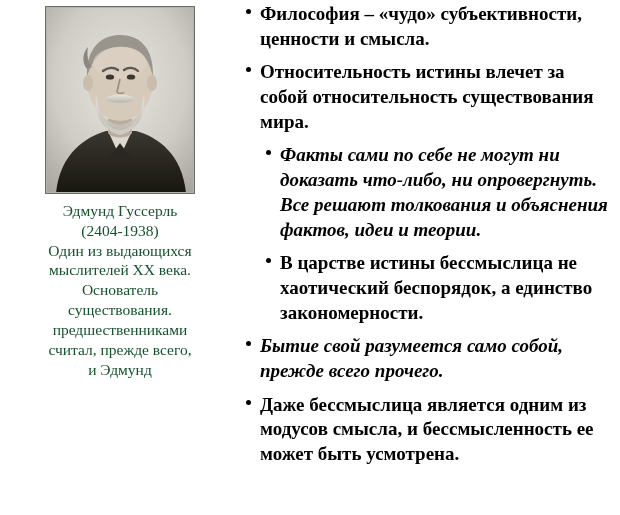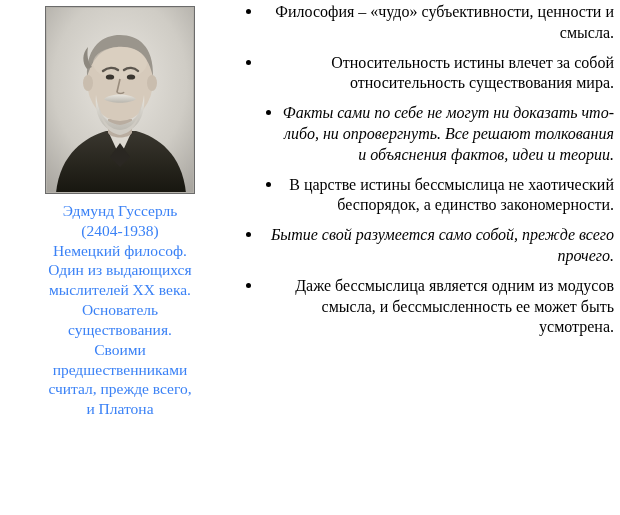--- a/index.html
+++ b/index.html
@@ -41,42 +41,43 @@
   .portrait-svg {
     display: block;
     width: 100%;
     height: 100%;
   }
   .caption {
     margin-top: 7px;
     text-align: center;
     font-size: 15.5px;
     line-height: 1.28;
-    color: #3b82f6;
+    color: #14532d;
   }
   .caption div {
     white-space: nowrap;
   }
   .right-col {
     width: 382px;
     padding: 2px 6px 0 2px;
     box-sizing: border-box;
   }
   ul.bullets {
     list-style: none;
     margin: 0;
     padding: 0;
   }
   ul.bullets > li {
     position: relative;
     margin: 0 0 9px 0;
     padding-left: 20px;
-    font-size: 16px;
+    font-size: 19px;
     line-height: 1.30;
-    text-align: right;
+    text-align: left;
+    font-weight: bold;
   }
   ul.bullets > li.indent {
     padding-left: 40px;
     margin-left: 0;
   }
   ul.bullets > li::before {
     content: "";
     position: absolute;
     left: 6px;
     top: 7px;
@@ -150,29 +151,27 @@
         <ellipse cx="42" cy="76" rx="5" ry="8" fill="#c9bdae"></ellipse>
         <ellipse cx="106" cy="76" rx="5" ry="8" fill="#c9bdae"></ellipse>
 
         <rect x="0" y="0" width="148" height="186" fill="none" stroke="#b5b2ab" stroke-width="2"></rect>
       </svg>
     </div>
 
     <div class="caption">
       <div>Эдмунд Гуссерль</div>
       <div>(2404-1938)</div>
-      <div>Немецкий философ.</div>
       <div>Один из выдающихся</div>
       <div>мыслителей XX века.</div>
       <div>Основатель</div>
       <div>существования.</div>
-      <div>Своими</div>
       <div>предшественниками</div>
       <div>считал, прежде всего,</div>
-      <div>и Платона</div>
+      <div>и Эдмунд</div>
     </div>
   </div>
 
   <div class="right-col">
     <ul class="bullets">
       <li>
         <span class="bullet-text">Философия – «чудо» субъективности, ценности и смысла.</span>
       </li>
       <li>
         <span class="bullet-text">Относительность истины влечет за собой относительность существования мира.</span>

